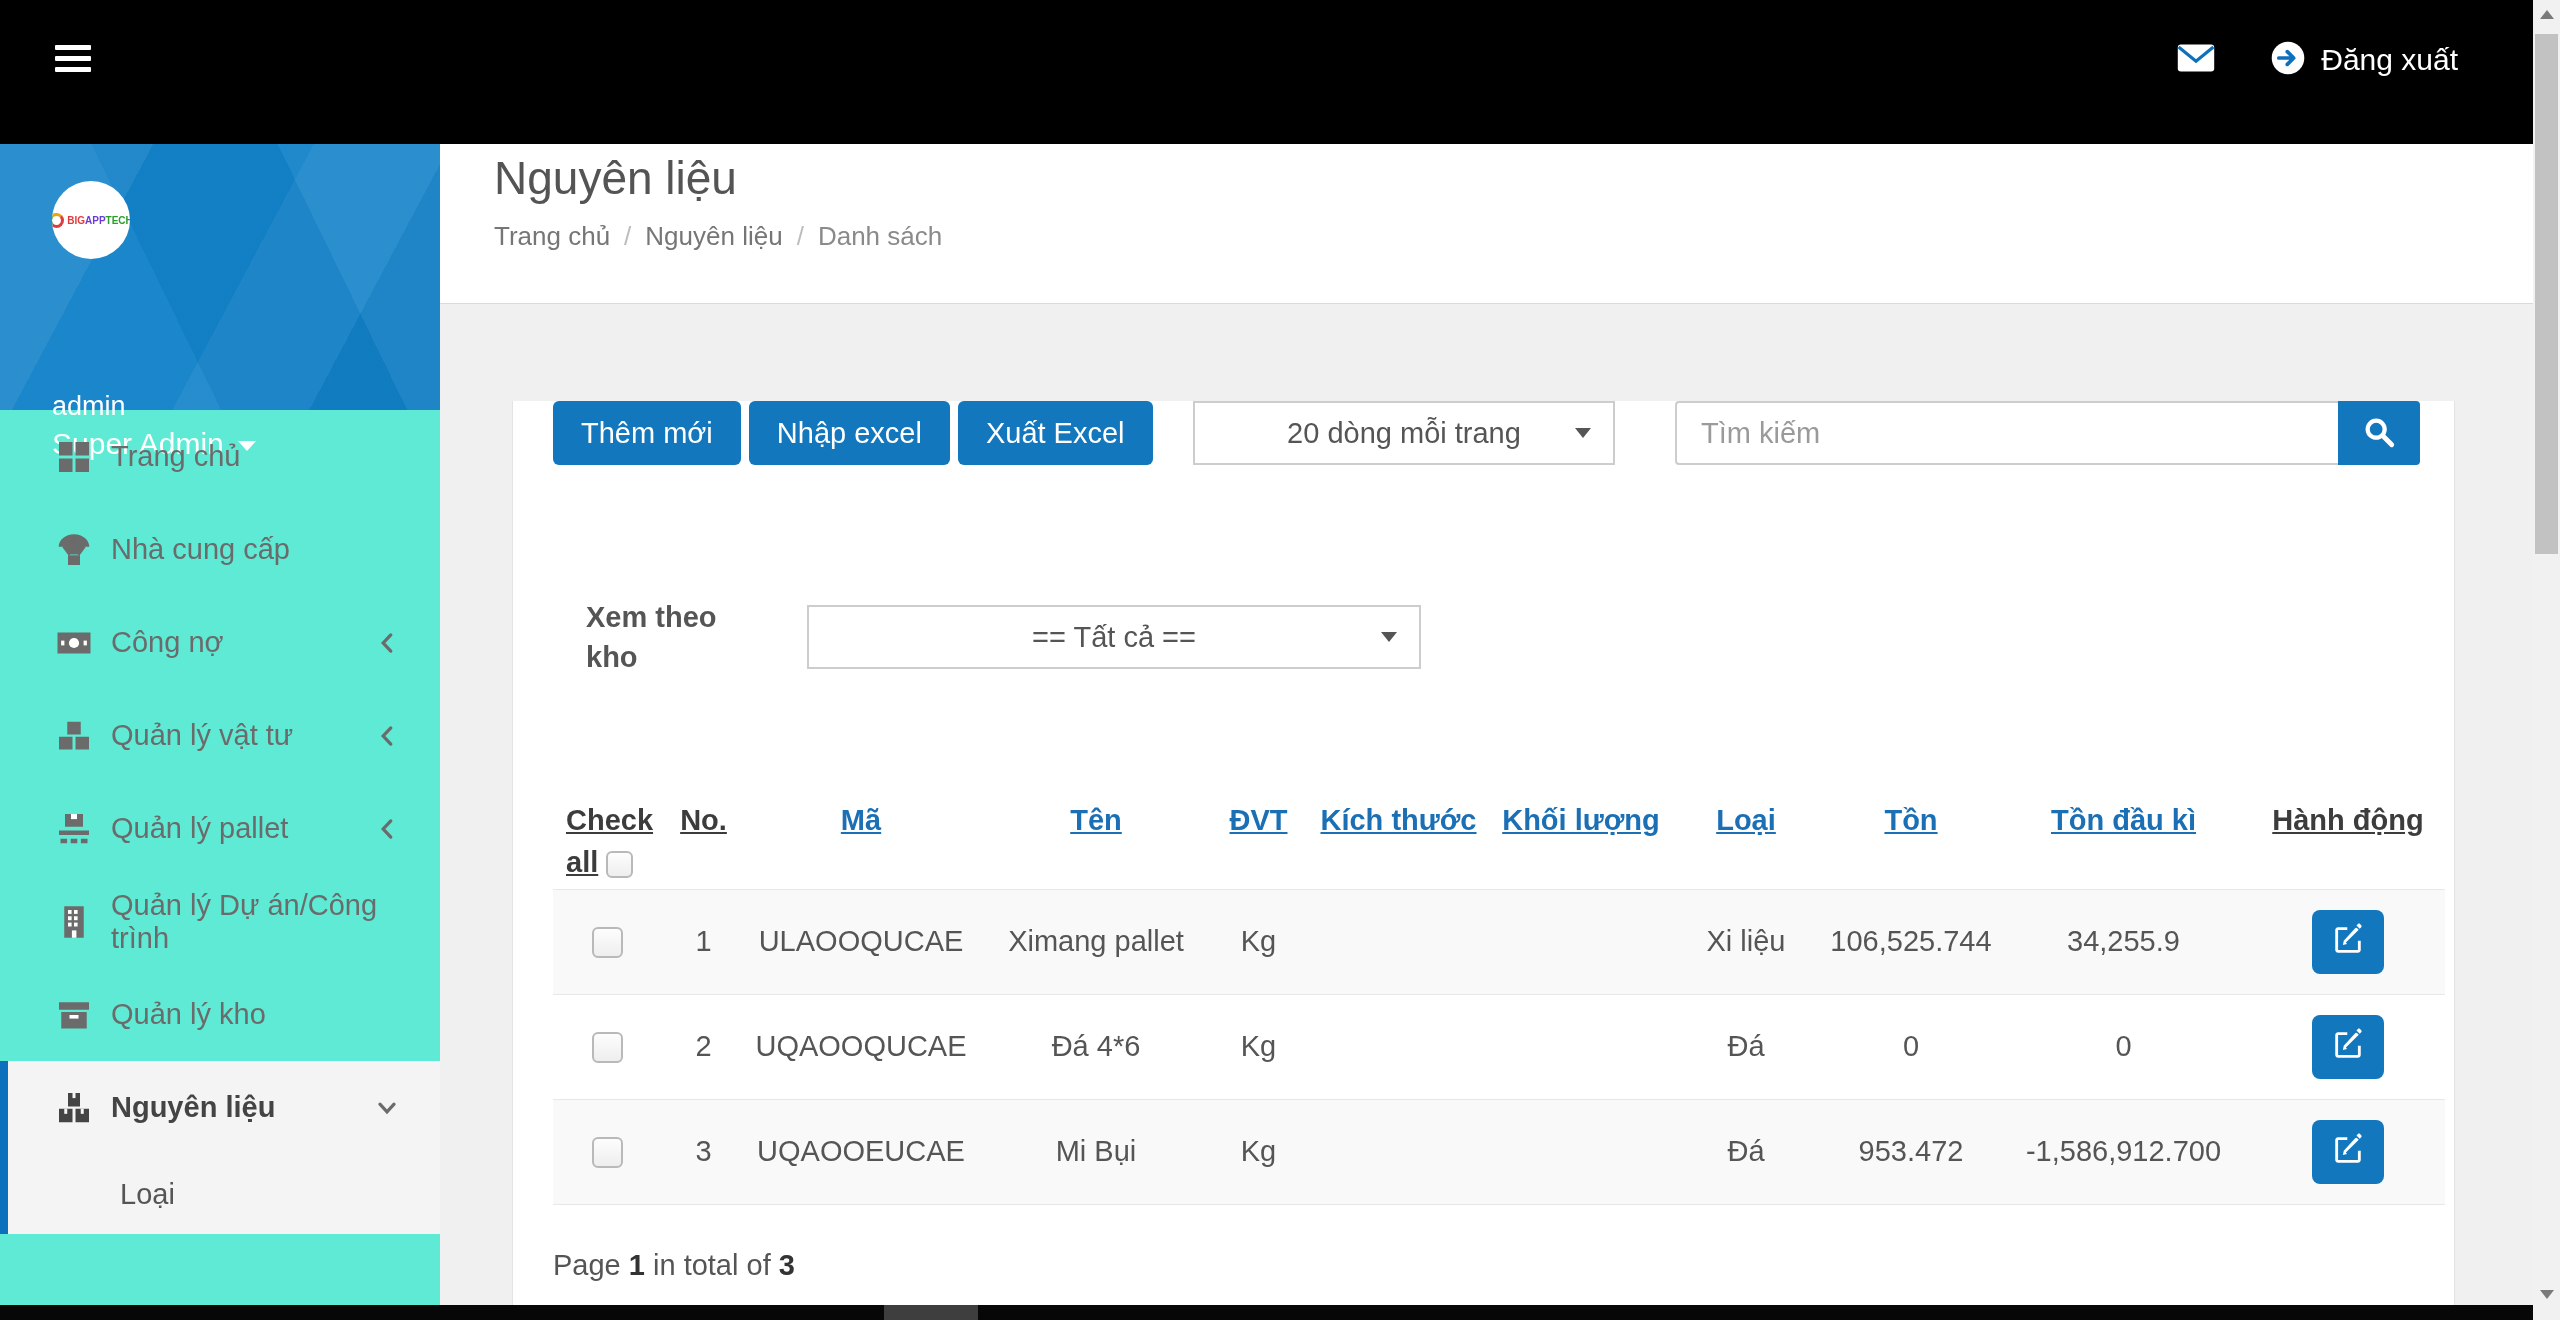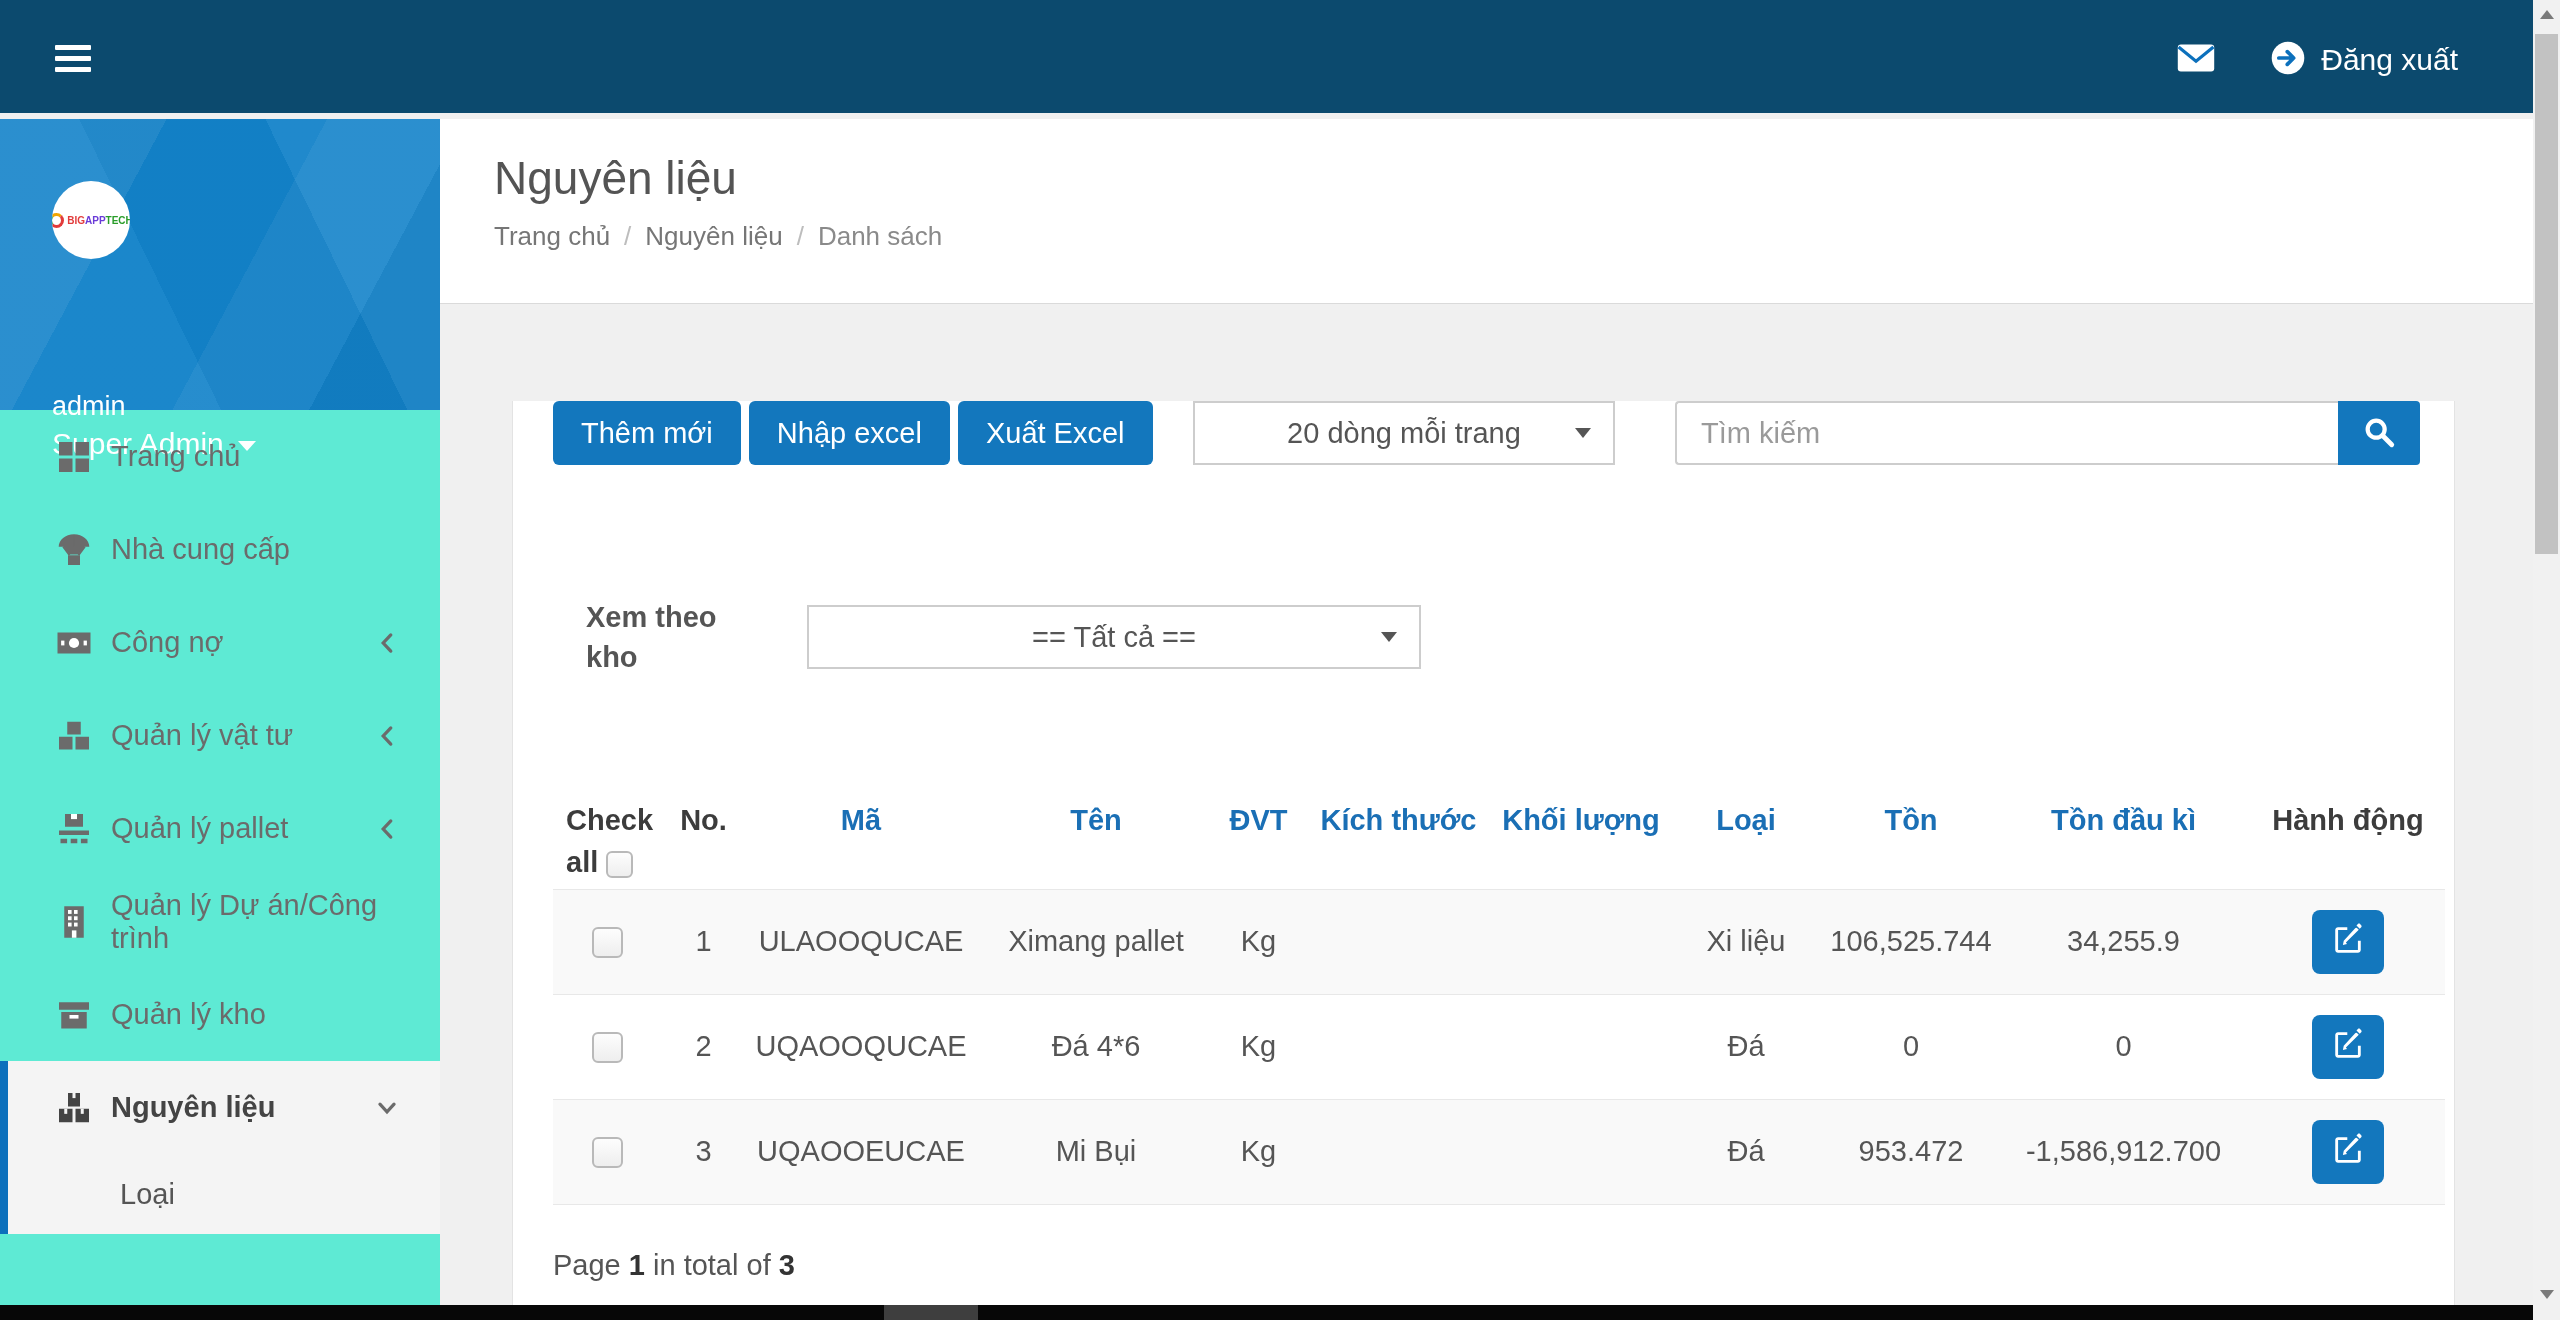--- a/index.html
+++ b/index.html
@@ -1,21 +1,21 @@
 <!DOCTYPE html>
 <html><head>
 <meta charset="utf-8">
 <style>
   * { margin:0; padding:0; box-sizing:border-box; }
   html,body { width:2560px; height:1320px; overflow:hidden; }
   body { font-family:"Liberation Sans", sans-serif; background:#f0f0f0; }
   .app { position:relative; width:2560px; height:1320px; overflow:hidden; background:#f0f0f0; }
 
   
-  .navbar { position:absolute; left:0; top:0; width:2533px; height:113px; background:#0c4a6e; z-index:30; }
+  .navbar { position:absolute; left:0; top:0; width:2533px; height:144px; background:#000000; z-index:30; }
   .hamburger { position:absolute; left:55px; top:44px; width:40px; height:34px; background:none; border:none; cursor:pointer; }
   .hamburger span { display:block; width:36px; height:5px; background:#fff; border-radius:1px; margin-bottom:6px; }
   .navbar-right { position:absolute; right:75px; top:0; height:119px; display:flex; align-items:center; gap:56px; }
   .nav-icon-link { display:flex; align-items:center; gap:16px; color:#fff; text-decoration:none; }
   .logout-label { color:#fff; font-size:30px; }
 
   
   .vscrollbar { position:absolute; right:0; top:0; width:27px; height:1320px; background:#f1f1f1; z-index:40; }
   .vs-arrow { position:absolute; left:7px; width:0; height:0; border-left:7px solid transparent; border-right:7px solid transparent; }
   .vs-arrow.up { top:10px; border-bottom:9px solid #7a7a7a; }
@@ -73,21 +73,21 @@
   .search-btn { width:82px; height:64px; background:#1377bd; border:none; border-radius:0 4px 4px 0; display:flex; align-items:center; justify-content:center; cursor:pointer; }
 
   
   .filter-row { position:relative; height:70px; margin-top:140px; }
   .filter-label { position:absolute; left:33px; top:-8px; width:140px; font-size:29px; font-weight:bold; color:#555; line-height:40px; }
   .warehouse-select { left:254px; width:614px; }
 
   
   .table-wrap { margin-top:118px; }
   table { width:1892px; border-collapse:collapse; table-layout:fixed; }
-  th { color:#1a6fb5; font-size:29px; font-weight:bold; text-align:center; vertical-align:top; padding-top:6px; height:96px; line-height:42px; cursor:pointer; }
+  th { color:#1a6fb5; font-size:29px; font-weight:bold; text-align:center; vertical-align:top; padding-top:6px; height:96px; line-height:42px; cursor:pointer;text-decoration:underline; }
   th.plain { color:#3c3c3c; cursor:default; }
   th.check-col { text-align:left; padding-left:13px; }
   td { text-align:center; height:105px; font-size:29px; color:#555; border-top:1px solid #e8e8e8; }
   tbody tr:nth-child(odd) { background:#f9f9f9; }
   tbody tr:last-child td { border-bottom:1px solid #e8e8e8; }
   .cb { appearance:none; -webkit-appearance:none; width:31px; height:31px; border:2px solid #b9b9b9; border-radius:6px; background:linear-gradient(#fdfdfd,#eee); cursor:pointer; vertical-align:middle; }
   .cb.small { width:27px; height:27px; margin-left:8px; }
   .edit-btn { width:72px; height:64px; background:#1377bd; border:none; border-radius:8px; display:inline-flex; align-items:center; justify-content:center; cursor:pointer; }
 
   

